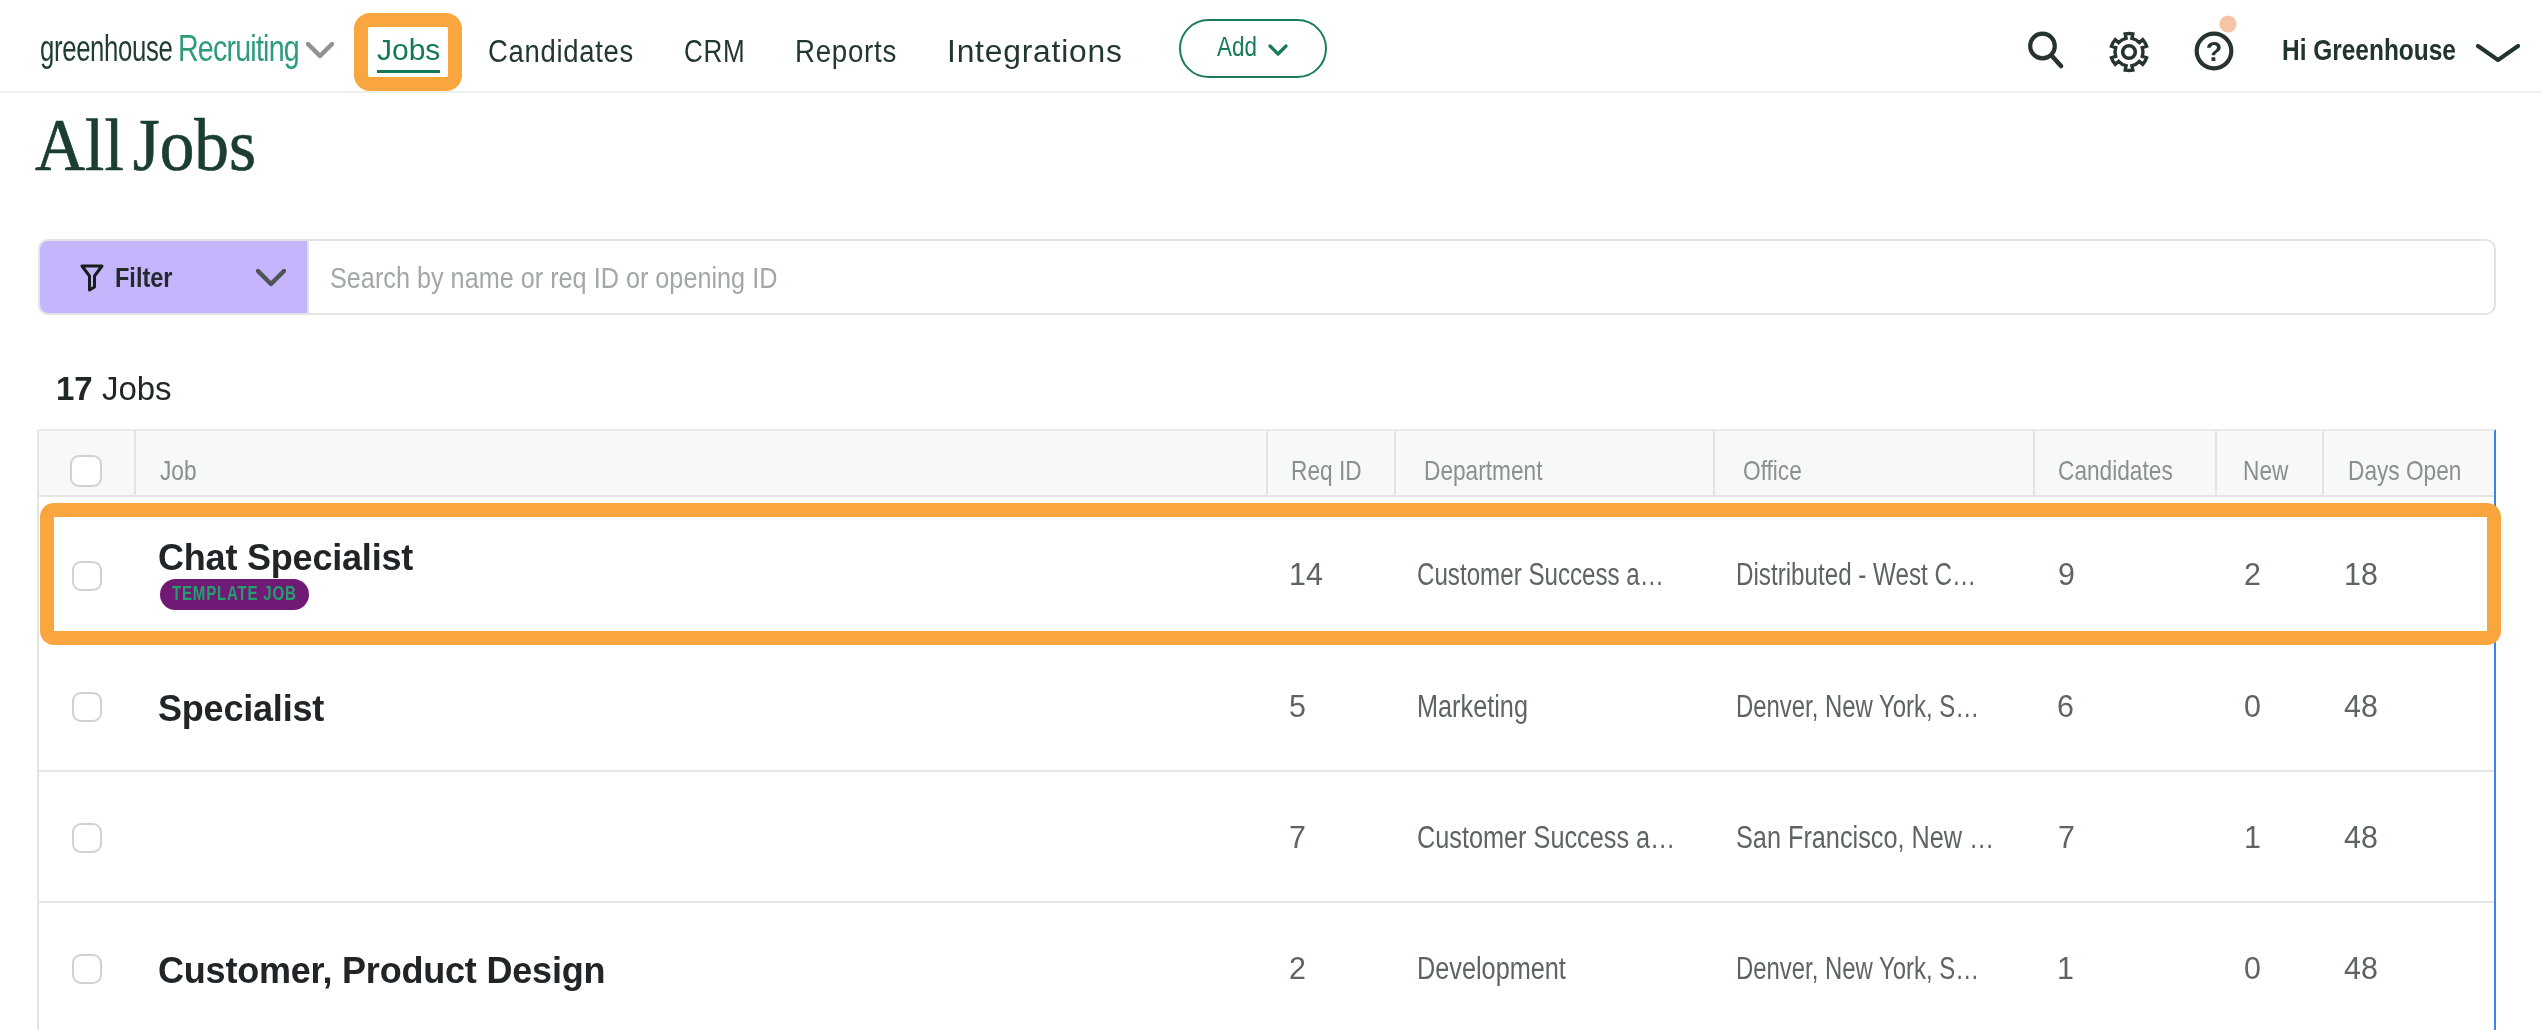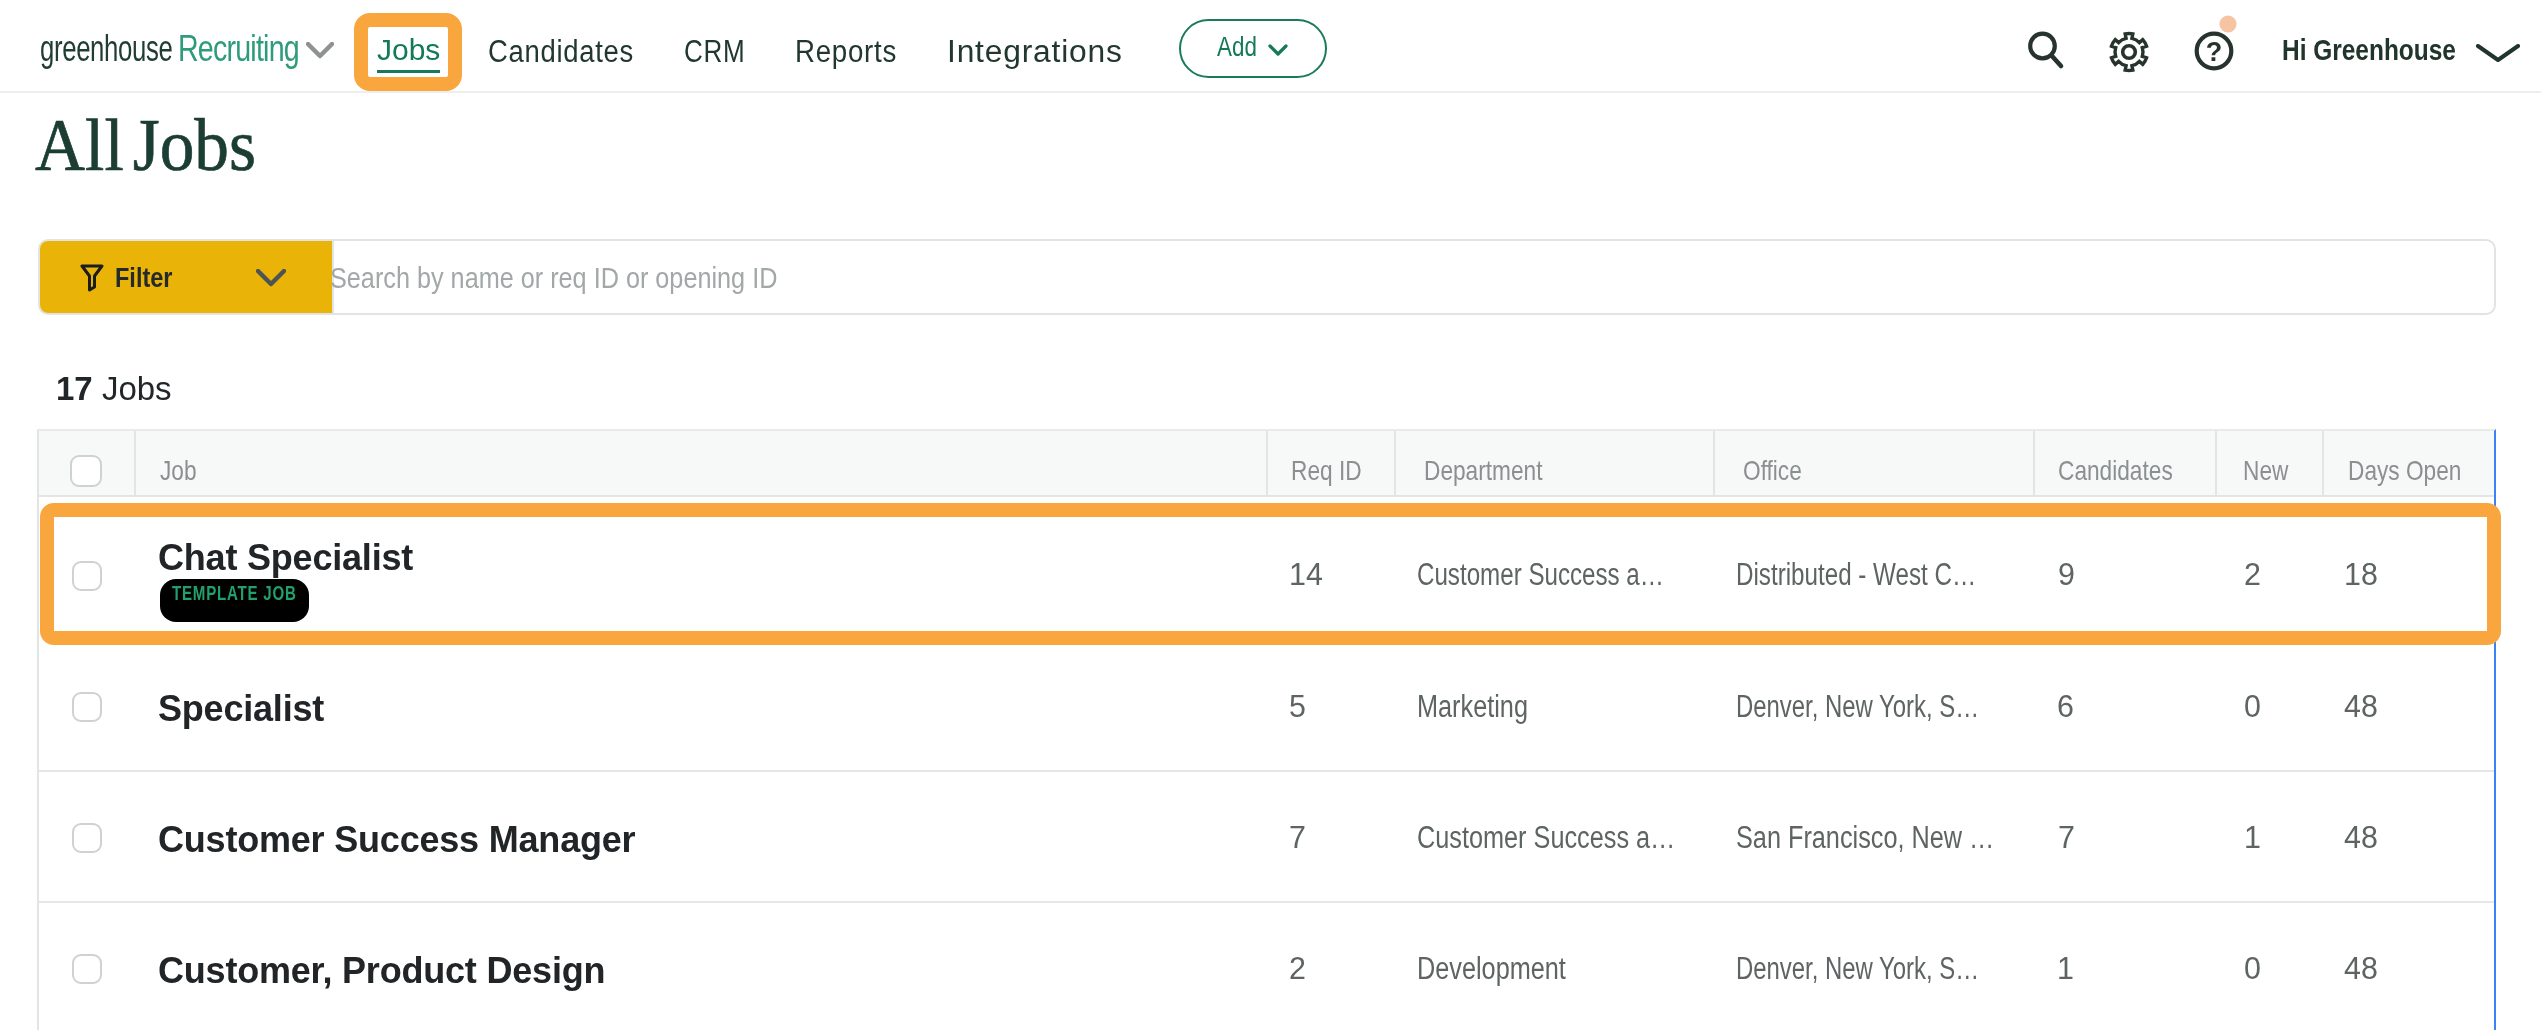--- a/index.html
+++ b/index.html
@@ -6,32 +6,32 @@
 html,body { width:2541px; height:1030px; background:#ffffff; font-family:"Liberation Sans", sans-serif; overflow:hidden; }
 .abs { position:absolute; }
 span.abs { white-space:pre; transform-origin:0 0; }
 
 #nav { position:absolute; left:0; top:0; width:2541px; height:93px; background:#fff; border-bottom:2px solid #EDEEEE; }
 #jobsbox { position:absolute; left:354px; top:13px; width:108px; height:78px; border:14px solid #F9A63F; border-radius:16px; background:#fff; }
 #jobstxt { border-bottom:3px solid #17795B; padding-bottom:3px; }
 #addbtn { position:absolute; left:1179px; top:19px; width:148px; height:59px; border:2px solid #1B7B59; border-radius:30px; }
 
 #fbar { position:absolute; left:38px; top:239px; width:2458px; height:76px; border:2px solid #E2E4E4; border-radius:10px; background:#fff; }
-#fleft { position:absolute; left:0; top:0; width:294px; height:72px; background:#eab308; border-right:2px solid #E2E4E4; border-radius:8px 0 0 8px; }
+#fleft { position:absolute; left:0; top:0; width:269px; height:72px; background:#c4b5fd; border-right:2px solid #E2E4E4; border-radius:8px 0 0 8px; }
 
 #tbl { position:absolute; left:37px; top:429px; width:2459px; height:601px; border-left:2px solid #E3E5E5; border-right:2px solid #3b82f6; border-top:2px solid #E9EAEA; }
 #thead { position:absolute; left:0; top:0; width:2455px; height:66px; background:#F7F8F8; border-bottom:2px solid #E3E5E5; }
 .hsep { position:absolute; top:0; width:2px; height:66px; background:#E3E5E5; }
 .hlabel { position:absolute; top:24px; font-size:28px; color:#8A9091; transform:scaleX(0.81); }
 .cb { position:absolute; width:30px; height:30px; border:2px solid #CFD2D2; border-radius:9px; background:#fff; }
 .rowline { position:absolute; left:0; width:2455px; height:2px; background:#E5E7E7; }
 .jobtitle { position:absolute; left:119px; font-size:36px; font-weight:bold; color:#212527; letter-spacing:-0.2px; }
 .val { position:absolute; font-size:31px; color:#5E6463; transform:scaleX(0.815); }
 .num { position:absolute; font-size:32px; color:#5E6463; transform:scaleX(0.95); transform-origin:0 0; }
-#badge { position:absolute; left:121px; top:148px; width:149px; height:43px; background:#000000; border-radius:16px; }
+#badge { position:absolute; left:121px; top:148px; width:149px; height:31px; background:#701a75; border-radius:16px; }
 #orangerow { position:absolute; left:1px; top:72px; width:2461px; height:142px; border:14px solid #F9A63F; border-radius:14px; background:#fff; }
 </style>
 </head>
 <body>
 <div id="nav">
   <span class="abs" style="left:40px; top:28px; font-size:36px; letter-spacing:-0.5px; color:#1F3D31; transform:scaleX(0.715);">greenhouse</span>
   <span class="abs" style="left:178px; top:28px; font-size:36px; letter-spacing:-1px; color:#2E9C7A; transform:scaleX(0.795);">Recruiting</span>
   <svg class="abs" style="left:306px; top:42px;" width="28" height="17" viewBox="0 0 28 17">
       <path d="M2 2 L14 14 L26 2" fill="none" stroke="#8F9292" stroke-width="4.5" stroke-linecap="round" stroke-linejoin="round"></path>
     </svg>
@@ -118,21 +118,20 @@
   <span class="abs jobtitle" style="top:257px;">Specialist</span>
   <span class="abs num" style="left:1250px; top:257px;">5</span>
   <span class="abs val" style="left:1378px; top:258px;">Marketing</span>
   <span class="abs val" style="left:1697px; top:258px; transform:scaleX(0.771);">Denver, New York, S…</span>
   <span class="abs num" style="left:2018px; top:257px;">6</span>
   <span class="abs num" style="left:2205px; top:257px;">0</span>
   <span class="abs num" style="left:2305px; top:257px;">48</span>
   <div class="rowline" style="top:339px;"></div>
 
   <div class="cb" style="left:33px; top:392px;"></div>
-  <span class="abs jobtitle" style="top:388px;">Customer Success Manager</span>
   <span class="abs num" style="left:1250px; top:388px;">7</span>
   <span class="abs val" style="left:1378px; top:389px;">Customer Success a…</span>
   <span class="abs val" style="left:1697px; top:389px;">San Francisco, New …</span>
   <span class="abs num" style="left:2019px; top:388px;">7</span>
   <span class="abs num" style="left:2205px; top:388px;">1</span>
   <span class="abs num" style="left:2305px; top:388px;">48</span>
   <div class="rowline" style="top:470px;"></div>
 
   <div class="cb" style="left:33px; top:523px;"></div>
   <span class="abs jobtitle" style="top:519px;">Customer, Product Design</span>

